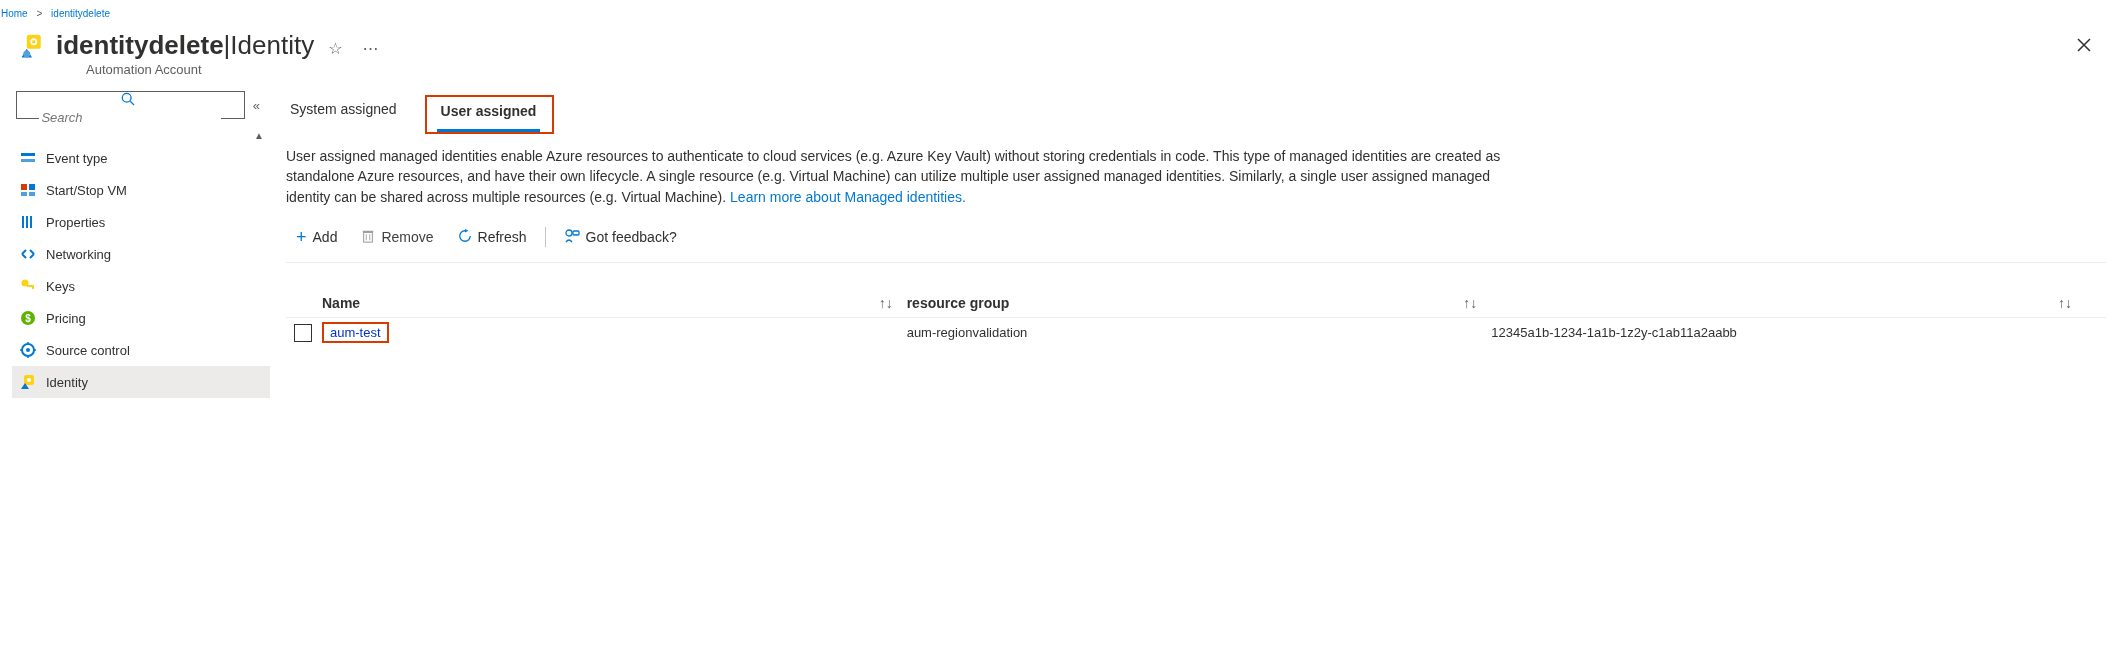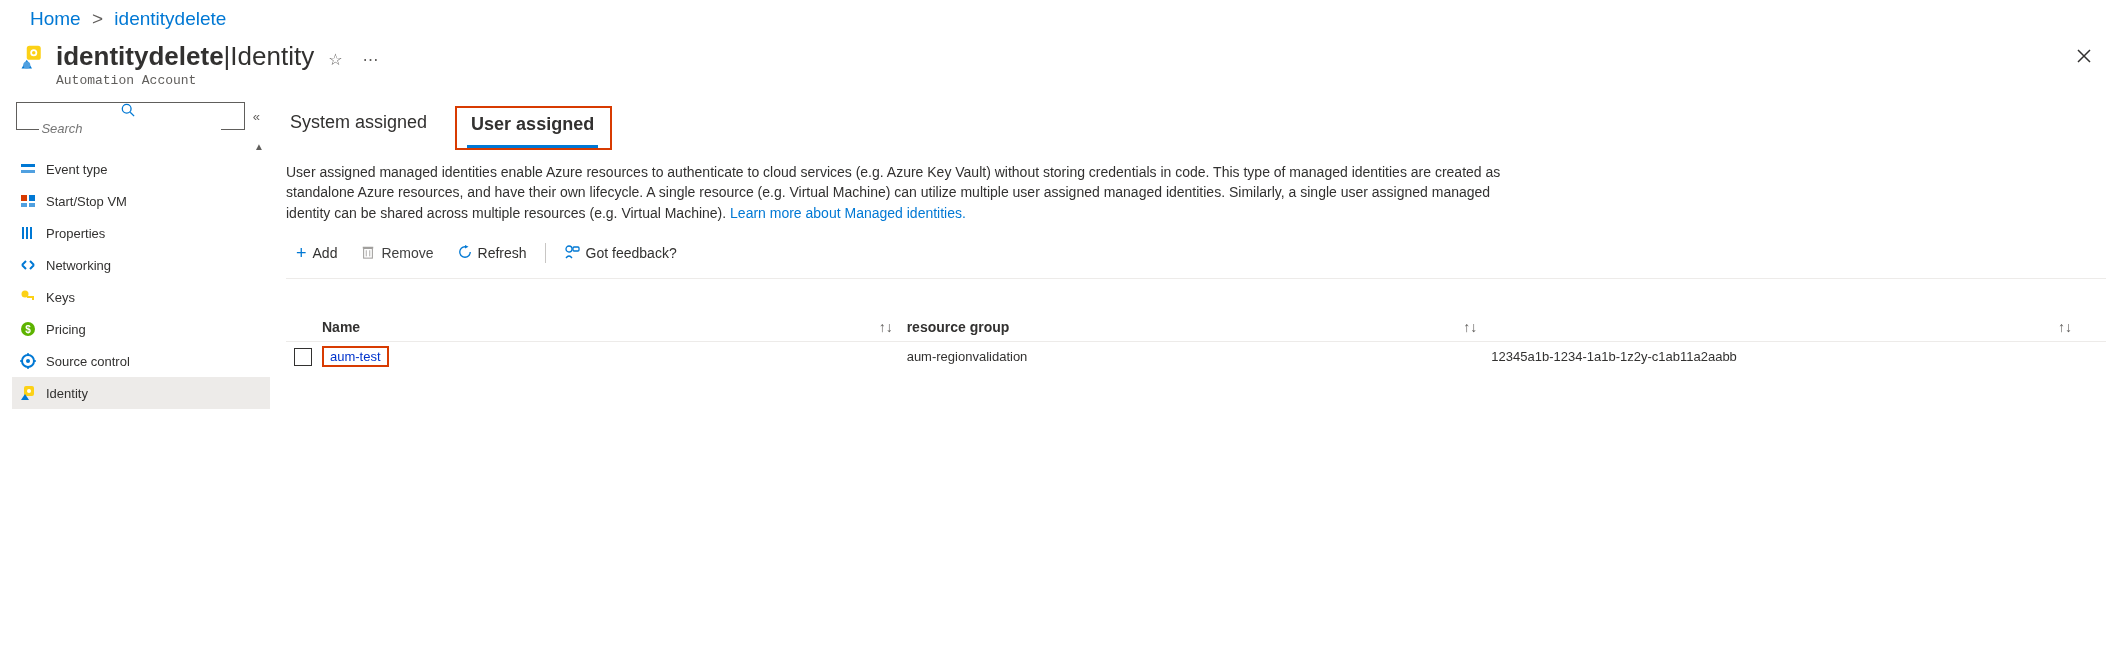--- a/index.html
+++ b/index.html
@@ -5,22 +5,22 @@
   * { box-sizing: border-box; }
   body {
     margin: 0;
     font-family: "Segoe UI", -apple-system, sans-serif;
     font-size: 13px;
     color: #323130;
     background: #fff;
   }
   a { color: #0078d4; text-decoration: none; }
   .breadcrumb {
-    padding: 8px 18px 4px 30px;
-    font-size: 19px;
+    padding: 8px 18px 4px 1px;
+    font-size: 10px;
   }
   .breadcrumb .sep { color: #605e5c; margin: 0 6px; }
   .header-row {
     display: flex;
     align-items: center;
     padding: 6px 18px 0 18px;
   }
   .header-icon {
     width: 28px; height: 28px;
     margin-right: 10px;
@@ -41,25 +41,24 @@
     font-size: 16px;
   }
   .header-close {
     margin-left: auto;
     background: none; border: none;
     cursor: pointer;
     padding: 8px;
     color: #323130;
   }
   .header-sub {
-    padding: 0 18px 10px 56px;
+    padding: 0 18px 10px 86px;
     font-size: 13px;
     color: #605e5c;
     margin-top: -2px;
-    font-family: Liberation Mono, monospace;
   }
   .layout {
     display: flex;
     align-items: stretch;
   }
   .sidebar {
     width: 270px;
     flex: none;
     padding: 0 0 0 12px;
     border-right: 0;
@@ -107,21 +106,21 @@
     position: relative;
   }
   .tabs {
     display: flex;
     gap: 24px;
     padding: 8px 0 0 0;
   }
   .tab {
     padding: 6px 4px 10px 4px;
     cursor: pointer;
-    font-size: 18px;
+    font-size: 14px;
     color: #323130;
     border-bottom: 3px solid transparent;
   }
   .tab.active {
     border-bottom-color: #0078d4;
     font-weight: 600;
   }
   .highlight-tab {
     border: 2.5px solid #d83b01;
     padding: 2px 12px 2px 10px;
@@ -158,21 +157,21 @@
     display: grid;
     grid-template-columns: 36px 1fr 1fr 1fr 30px;
     align-items: center;
     padding: 6px 0;
   }
   .thead {
     border-bottom: 1px solid #edebe9;
     font-weight: 600;
     font-size: 14px;
   }
-  .th { display:flex; align-items:center; gap:6px;margin-top:8px; }
+  .th { display:flex; align-items:center; gap:6px; }
   .sort-icon { margin-left:auto; margin-right:14px; color:#605e5c; }
   .chk {
     width:18px; height:18px;
     border:1px solid #323130;
     margin-left: 8px;
     cursor: pointer;
   }
   .link-cell a {
     color: #0033cc;
     border: 2.5px solid #d83b01;

